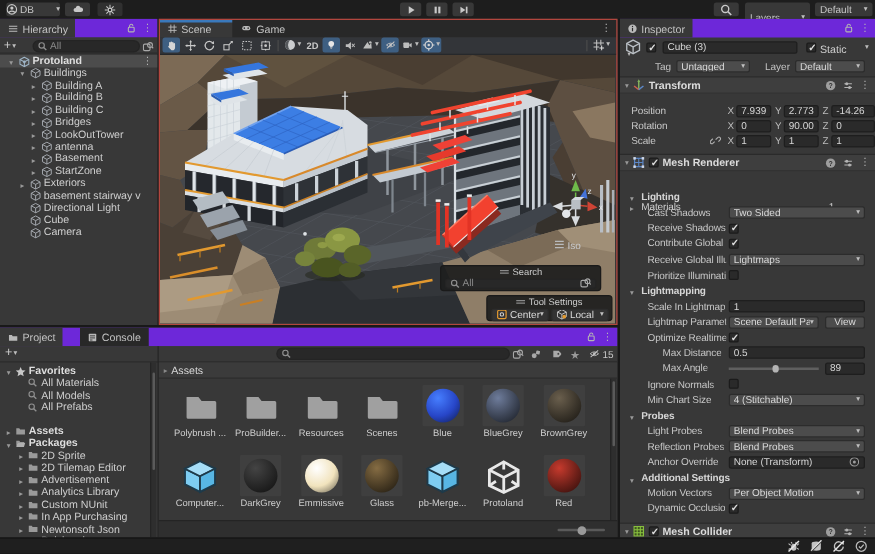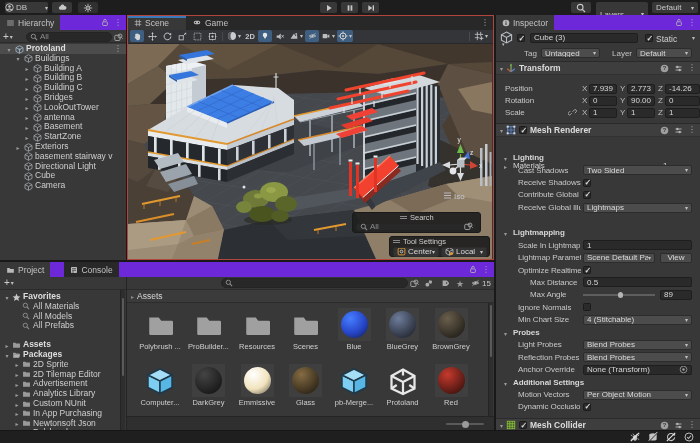--- a/index.html
+++ b/index.html
@@ -854,21 +854,21 @@
           <span class="icon" style="margin-left:auto;">
               <svg width="9" height="9" viewBox="0 0 12 12">
                 <rect x="1" y="3" width="7" height="7" rx="1.5" fill="none" stroke="#a8a8a8" stroke-width="1.2"></rect>
                 <circle cx="8" cy="4" r="2.6" fill="none" stroke="#a8a8a8" stroke-width="1.2"></circle>
                 <line x1="10" y1="6" x2="11.5" y2="7.5" stroke="#a8a8a8" stroke-width="1.3"></line>
               </svg>
             </span>
         </div>
       </div>
 
-      <div class="overlay" style="left:261px; top:192px; width:101px; height:21.5px;">
+      <div class="overlay" style="left:261px; top:192px; width:101px; height:21.5px;padding-left:20px;">
         <div class="ov-title">
           <span class="handle">
               <i></i>
               <i></i>
             </span>
           <span>Tool Settings</span>
         </div>
         <div style="position:absolute; left:3px; top:10px; display:flex; gap:2px;">
           <div class="udrop" style="width:46px; background:#333333;">
             <span class="icon">
@@ -1081,20 +1081,24 @@
         <div class="irow" style="top:159px;">
           <span class="ilabel" style="left:22px; max-width:63px;">Contribute Global</span>
                <span class="ucheck on" style="position:absolute; left:87px;"></span>
         </div>
         <div class="irow" style="top:172.24999999999997px;">
           <span class="ilabel" style="left:22px; max-width:63px;">Receive Global Illu</span>
                <div class="udrop" style="position:absolute; left:87px; right:8px;">
             <span style="overflow:hidden; white-space:nowrap;">Lightmaps</span>
             <span class="caret">▾</span>
           </div>
+        </div>
+        <div class="irow" style="top:184.69999999999996px;">
+          <span class="ilabel" style="left:22px; max-width:63px;">Prioritize Illuminati</span>
+               <span class="ucheck" style="position:absolute; left:87px;"></span>
         </div>
         <div class="irow" style="top:197.14999999999995px;">
           <span class="fold-arr" style="left:8px; top:3px;">▾</span>
                <span class="ilabel" style="left:17px; font-weight:bold; color:#d6d6d6;">Lightmapping</span>
         </div>
         <div class="irow" style="top:209.59999999999994px;">
           <span class="ilabel" style="left:22px; max-width:63px;">Scale In Lightmap</span>
                <div class="ufield" style="position:absolute; left:87px; right:8px;">1</div>
         </div>
         <div class="irow" style="top:222.04999999999993px;">

